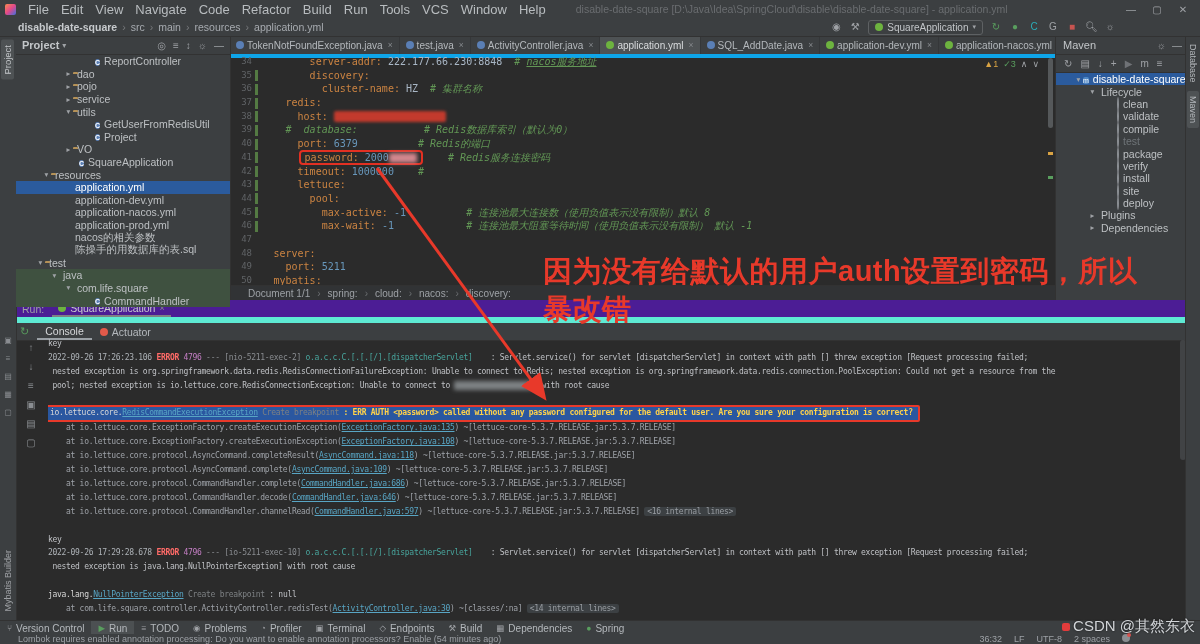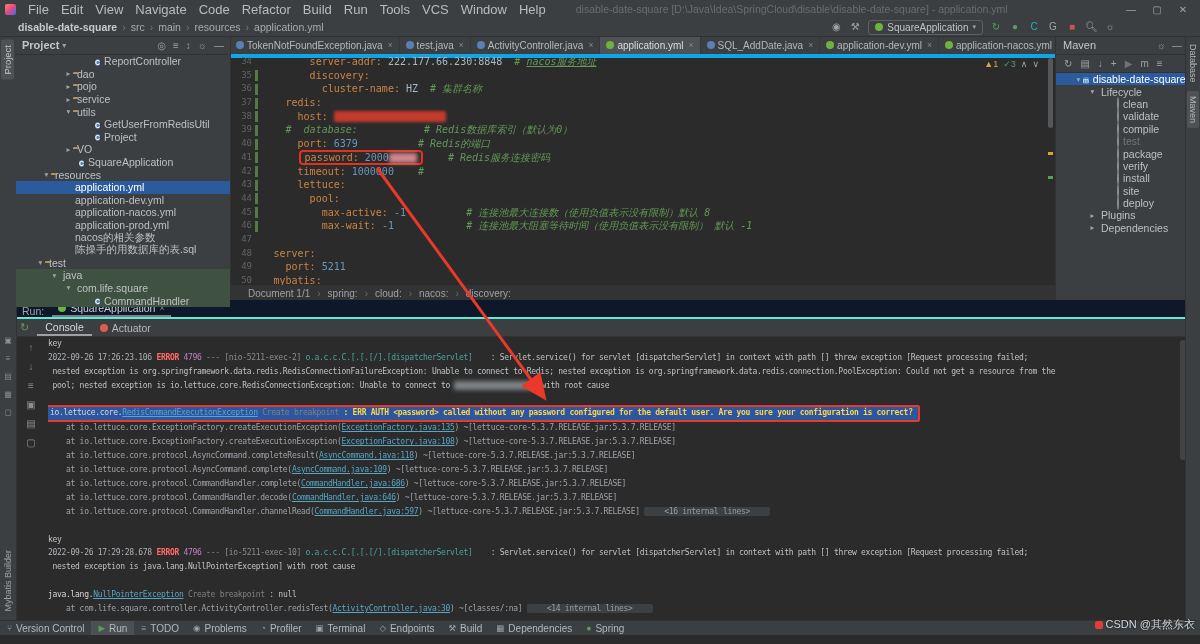--- a/index.html
+++ b/index.html
@@ -96,57 +96,57 @@
   .mrow.dim{color:#6f7478}
   .i-mroot{width:10px;height:10px;background:#4f87c5;border-radius:2px;color:#fff;font-size:7px;line-height:10px;text-align:center}
   .i-mfold{width:11px;height:8px;background:#7d97ad;border-radius:1px}
   .i-goal{width:8px;height:8px;border-radius:50%;border:1.5px solid #8a8e92;box-sizing:border-box}
   
   .rstrip{position:absolute;right:0;top:36px;width:14px;bottom:24px;background:#3c3f41;border-left:1px solid #323232;z-index:4}
   .vtabR{writing-mode:vertical-rl;font-size:9px;color:#b4b8bc;padding:5px 1px;margin:3px 1px;border-radius:2px;text-align:center}
   .vtabR.sel{background:#4e5254}
   
   .runp{position:absolute;left:16px;top:300px;right:14px;bottom:24px;background:#2b2b2b;z-index:3}
-  .rhead{height:17px;background:#0f172a;display:flex;align-items:flex-end;font-size:10.5px;border-bottom:2px solid #5eead4}
+  .rhead{height:17px;background:#4c1d95;display:flex;align-items:center;font-size:10.5px;border-bottom:6px solid #5eead4}
   .rhead .lbl{margin-left:6px;color:#9fa2a6}
   .rhead .rtab{display:flex;align-items:center;gap:4px;margin-left:8px;padding:0 6px;height:100%;
                border-bottom:2px solid #7e8184;color:#c9ccce;box-sizing:border-box}
   .rhead .x{color:#85888c;font-size:9px}
   .rtabs{height:17px;background:#3c3f41;display:flex;align-items:center;font-size:10.5px;border-bottom:1px solid #323232}
   .rtabs .rerun{margin:0 8px 0 4px;color:#599e5e;font-size:11px}
   .ctab{padding:0 8px;height:100%;display:flex;align-items:center;gap:4px;color:#b4b8bc;box-sizing:border-box}
   .ctab.sel{border-bottom:2px solid #9aa0a5;color:#d6d8da}
   .adot{width:8px;height:8px;border-radius:50%;background:#e25a4a}
   .rtool{position:absolute;left:0;top:36px;width:30px;bottom:0;display:flex;flex-direction:column;align-items:center;gap:8px;padding-top:6px;color:#8a8d91;font-size:10px}
   .console{position:absolute;left:32px;top:37px;right:8px;bottom:2px;overflow:hidden;white-space:pre;
            font-family:"DejaVu Sans Mono",monospace;font-size:8px;letter-spacing:-0.3px;line-height:13.9px}
   .cl{height:13.9px}
   .cl.hl{box-sizing:border-box;height:17px;margin:-1px 0 -1px -5px;border:2px solid #e8392a;background:#2a57a0;
          padding:0 5px;width:max-content;line-height:11.5px;border-radius:2px}
   .c-t{color:#aeb3b8}.c-e{color:#ff6b68;font-weight:bold}.c-p{color:#c57fc5}.c-g{color:#8a8d91}
   .c-lg{color:#48a59d}.c-m{color:#bfc1c5}.c-s{color:#9ea2a8}.c-w{color:#d8d8d8}
   .c-lk{color:#58a5c4;text-decoration:underline}.c-cb{color:#7d8083}.c-y{color:#ffd24a;font-weight:bold}
-  .c-chip{background:#3c4043;color:#999da2;padding:0 20px;border-radius:2px}
+  .c-chip{background:#3c4043;color:#999da2;padding:0 3px;border-radius:2px}
   .c-blur{display:inline-block;width:78px;height:9px;vertical-align:middle;background:#7d8184;filter:blur(2px)}
   .cscroll{position:absolute;right:0px;top:40px;width:6px;height:120px;background:#505356;border-radius:3px;opacity:.6}
   
   .bottombar{position:absolute;left:0;right:0;top:620px;height:14px;background:#3c3f41;border-top:1px solid #323232;
              display:flex;align-items:center;z-index:6;font-size:10px}
   .bitem{display:flex;align-items:center;gap:4px;padding:0 7px;height:100%;color:#b4b8bc}
   .bitem.sel{background:#4c5052}
   .bi{font-size:8.5px;color:#9fa2a6;line-height:10px}
   .bi.g{color:#599e5e}
   .statusbar{position:absolute;left:0;right:0;top:634px;height:10px;background:#3c3f41;display:flex;align-items:center;
              z-index:6;font-size:9px;color:#9da1a6}
   .statusbar .msg{margin-left:18px;white-space:nowrap}
   .sright{margin-left:auto;display:flex;gap:12px;margin-right:66px}
   .bell{position:relative;width:8px;height:8px;border-radius:50%;background:#8a8d91;margin-right:4px}
   .bell:after{content:"";position:absolute;right:-1px;top:-1px;width:4px;height:4px;border-radius:50%;background:#d9534f}
   
-  .watermark{position:absolute;right:5px;top:617px;z-index:20;font-size:11px;color:rgba(225,228,231,.92);
+  .watermark{position:absolute;right:5px;top:617px;z-index:20;font-size:15px;color:rgba(225,228,231,.92);
              text-shadow:0 0 2px rgba(0,0,0,.8);display:flex;align-items:center;gap:3px}
   .wmlogo{width:8px;height:8px;background:#e23c3c;border-radius:2px}
   .arrowsvg{position:absolute;left:0;top:0;z-index:15;pointer-events:none}
   .annot{position:absolute;left:543px;top:252px;width:655px;z-index:16;color:#e8392a;font-weight:bold;
          font-size:29px;line-height:38px;letter-spacing:.5px;font-family:"Liberation Sans",sans-serif}
 </style>
 </head>
 <body>
 
 <div class="app">
@@ -553,29 +553,43 @@
       <div class="bitem">
         <span class="bi">▦</span>
         <span>Dependencies</span>
       </div>
       <div class="bitem">
         <span class="bi g">●</span>
         <span>Spring</span>
       </div>
     </div>
 
+  <div class="statusbar">
+    <span class="msg">Lombok requires enabled annotation processing: Do you want to enable annotation processors? Enable (54 minutes ago)</span>
+    <span class="sright">
+      <span>36:32</span>
+      <span>LF</span>
+      <span>UTF-8</span>
+      <span>2 spaces</span>
+      <span class="bell"></span>
+    </span>
+  </div>
 
   <div class="watermark">
     <span class="wmlogo"></span>
     <span>CSDN @其然东衣</span>
   </div>
 
   <svg class="arrowsvg" width="1200" height="644" viewBox="0 0 1200 644">
     <defs>
       <marker id="ah" markerWidth="9" markerHeight="8" refX="7" refY="4" orient="auto">
         <path d="M0,0 L9,4 L0,8 z" fill="#e8392a"></path>
       </marker>
     </defs>
     <line x1="377" y1="168" x2="543" y2="396" stroke="#e8392a" stroke-width="3" marker-end="url(#ah)"></line>
   </svg>
 
+  <div class="annot">
+    <div>因为没有给默认的用户auth设置到密码，所以</div>
+    <div>暴改错</div>
+  </div>
 
 </div>
 
 </body></html>

